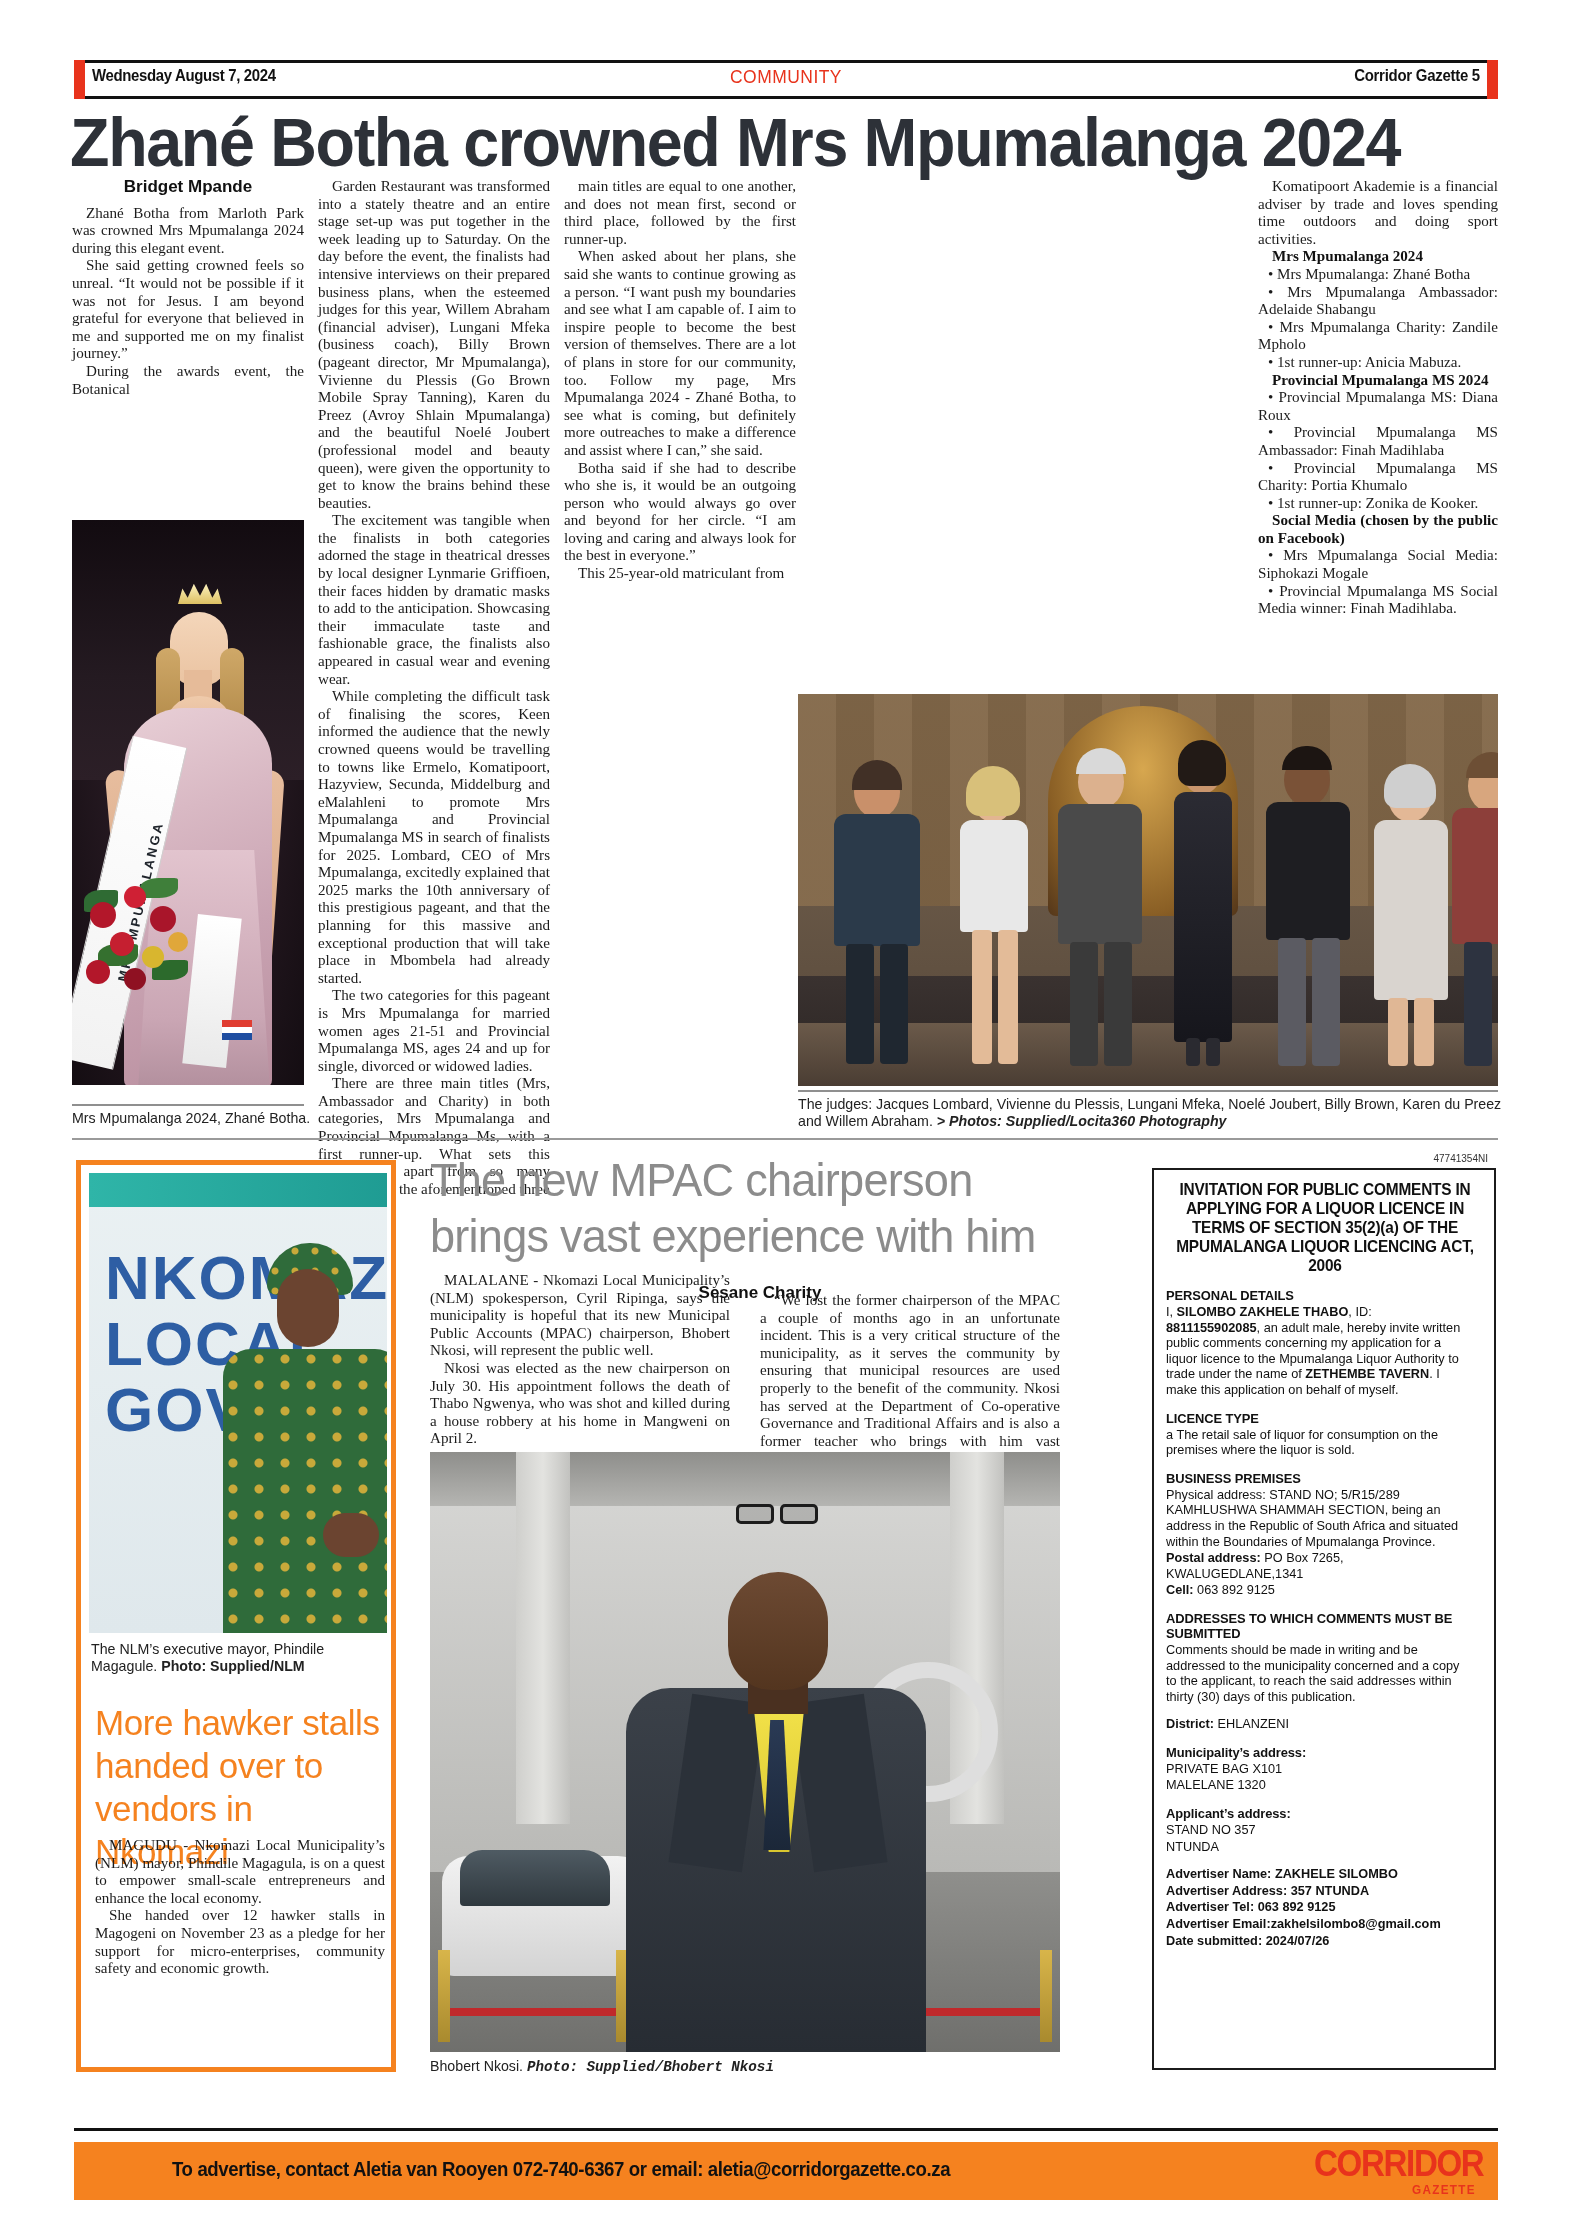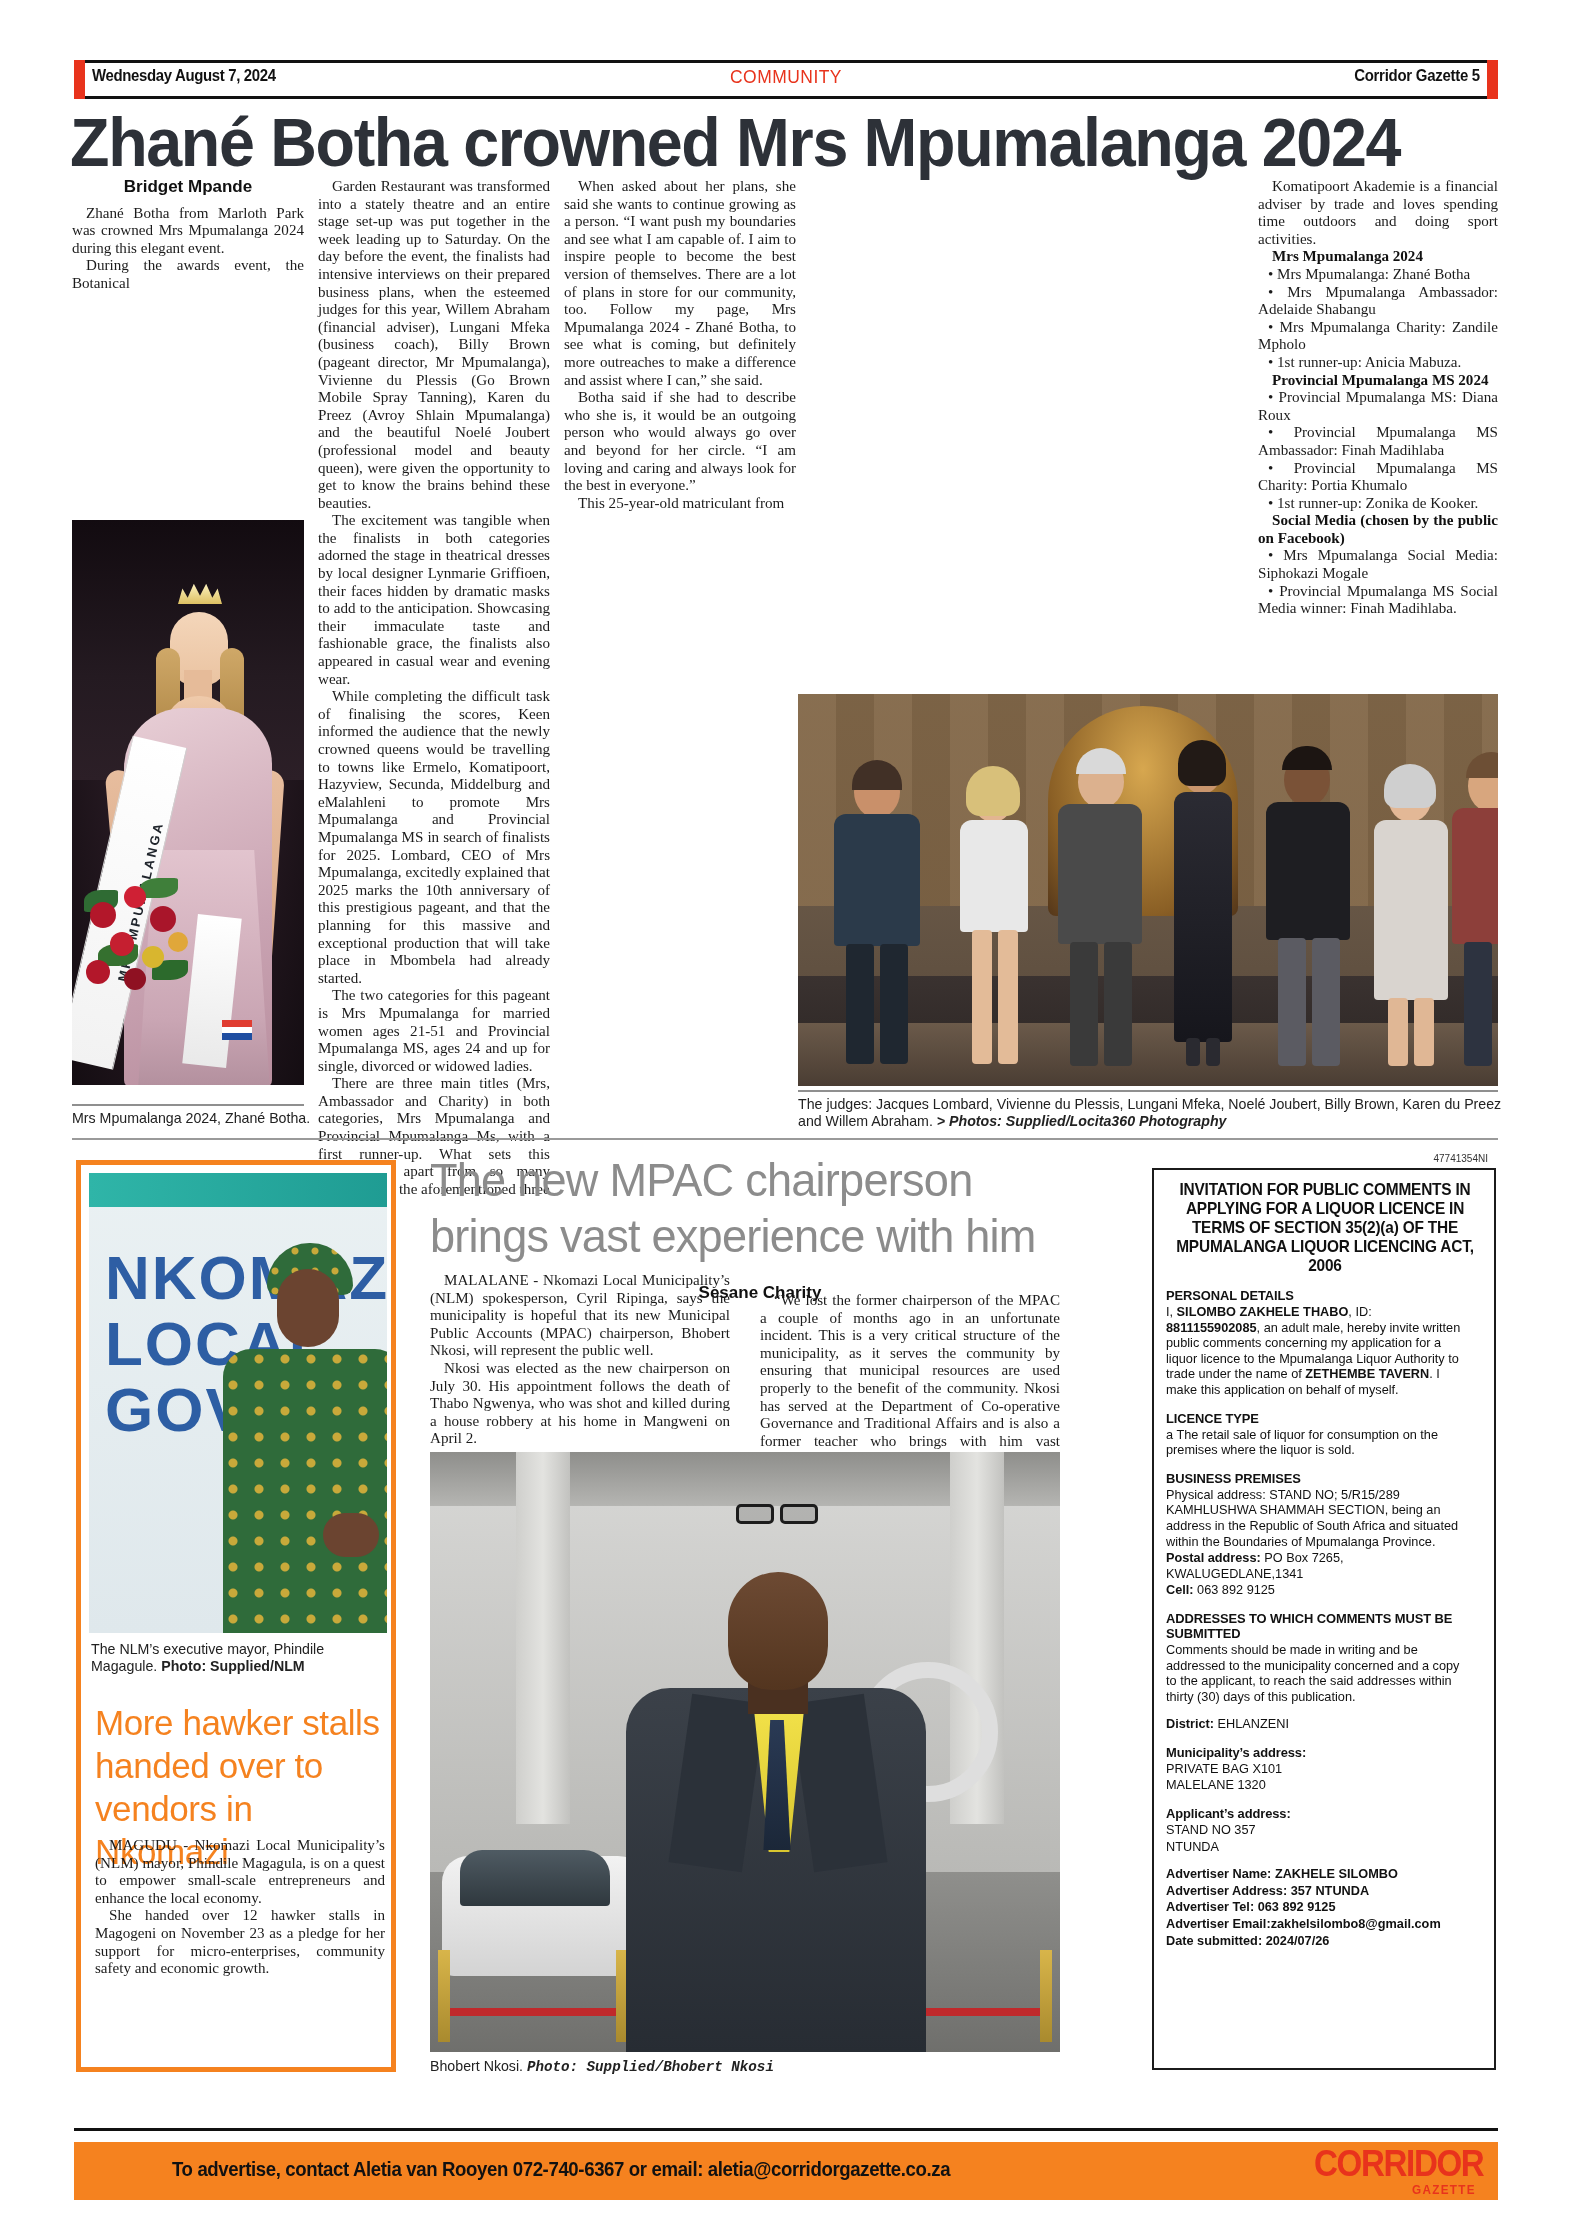--- a/index.html
+++ b/index.html
@@ -326,36 +326,38 @@
   <div class="mast-date">Wednesday August 7, 2024</div>
   <div class="mast-section">COMMUNITY</div>
   <div class="mast-page">Corridor Gazette 5</div>
 
   <h1 class="headline-main">Zhané Botha crowned Mrs Mpumalanga 2024</h1>
 
   <div class="body-col col1">
     <div class="byline">Bridget Mpande</div>
     <div>
         <p>Zhané Botha from Marloth Park was crowned Mrs Mpumalanga 2024 during this elegant event.</p>
+        <p>She said getting crowned feels so unreal. “It would not be possible if it was not for Jesus. I am beyond grateful for everyone that believed in me and supported me on my finalist journey.”</p>
         <p>During the awards event, the Botanical</p>
       </div>
   </div>
 
   <div class="body-col col2">
     <div>
         <p>Garden Restaurant was transformed into a stately theatre and an entire stage set-up was put together in the week leading up to Saturday. On the day before the event, the finalists had intensive interviews on their prepared business plans, when the esteemed judges for this year, Willem Abraham (financial adviser), Lungani Mfeka (business coach), Billy Brown (pageant director, Mr Mpumalanga), Vivienne du Plessis (Go Brown Mobile Spray Tanning), Karen du Preez (Avroy Shlain Mpumalanga) and the beautiful Noelé Joubert (professional model and beauty queen), were given the opportunity to get to know the brains behind these beauties.</p>
         <p>The excitement was tangible when the finalists in both categories adorned the stage in theatrical dresses by local designer Lynmarie Griffioen, their faces hidden by dramatic masks to add to the anticipation. Showcasing their immaculate taste and fashionable grace, the finalists also appeared in casual wear and evening wear.</p>
         <p>While completing the difficult task of finalising the scores, Keen informed the audience that the newly crowned queens would be travelling to towns like Ermelo, Komatipoort, Hazyview, Secunda, Middelburg and eMalahleni to promote Mrs Mpumalanga and Provincial Mpumalanga MS in search of finalists for 2025. Lombard, CEO of Mrs Mpumalanga, excitedly explained that 2025 marks the 10th anniversary of this prestigious pageant, and that the planning for this massive and exceptional production that will take place in Mbombela had already started.</p>
         <p>The two categories for this pageant is Mrs Mpumalanga for married women ages 21-51 and Provincial Mpumalanga MS, ages 24 and up for single, divorced or widowed ladies.</p>
         <p>There are three main titles (Mrs, Ambassador and Charity) in both categories, Mrs Mpumalanga and Provincial Mpumalanga Ms, with a first runner-up. What sets this competition apart from so many others is that the aforementioned three</p>
       </div>
   </div>
 
   <div class="body-col col3">
     <div>
+        <p>main titles are equal to one another, and does not mean first, second or third place, followed by the first runner-up.</p>
         <p>When asked about her plans, she said she wants to continue growing as a person. “I want push my boundaries and see what I am capable of. I aim to inspire people to become the best version of themselves. There are a lot of plans in store for our community, too. Follow my page, Mrs Mpumalanga 2024 - Zhané Botha, to see what is coming, but definitely more outreaches to make a difference and assist where I can,” she said.</p>
         <p>Botha said if she had to describe who she is, it would be an outgoing person who would always go over and beyond for her circle. “I am loving and caring and always look for the best in everyone.”</p>
         <p>This 25-year-old matriculant from</p>
       </div>
   </div>
 
   <div class="body-col col5">
     <p>Komatipoort Akademie is a financial adviser by trade and loves spending time outdoors and doing sport activities.</p>
     <div id="winners-list">
         <div class="win-head">Mrs Mpumalanga 2024</div>

